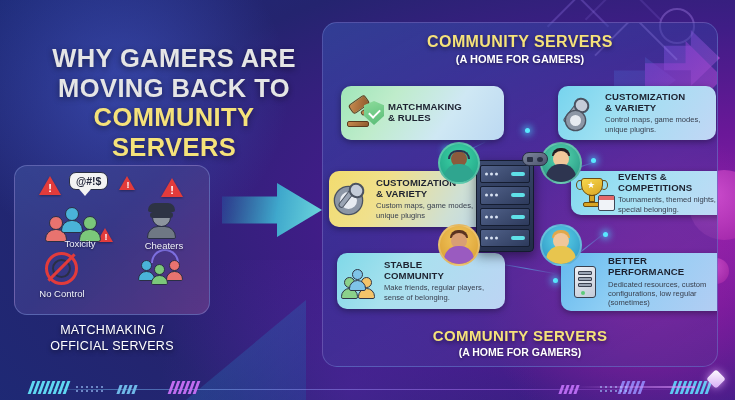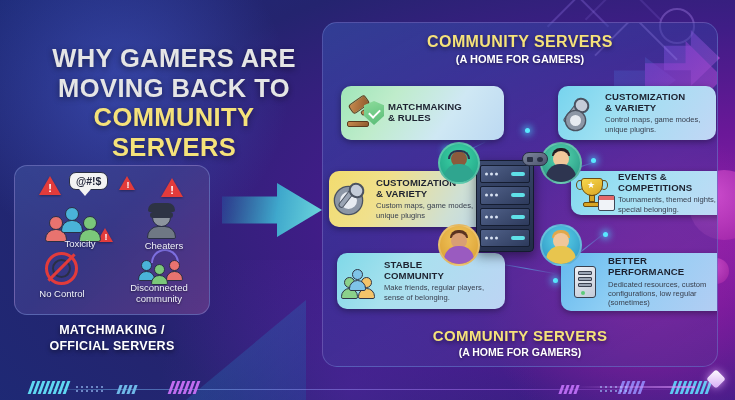--- a/index.html
+++ b/index.html
@@ -154,21 +154,21 @@
     position:absolute; color:#f0f2fb; font-size:9.5px; font-weight:500;
     text-align:center; text-shadow:0 1px 2px rgba(0,0,0,.5);
   }
   .lbl-tox{ left:24px; top:72px; width:82px; }
   .lbl-cheat{ left:116px; top:74px; width:66px; }
   .lbl-noctrl{ left:8px; top:122px; width:78px; }
   .lbl-disc{ left:100px; top:116px; width:88px; line-height:1.2; }
 
   .left-caption{
     position:absolute; left:14px; top:322px; width:196px; text-align:center;
-    color:#ffffff; font-size:12.5px; font-weight:bold; line-height:1.28;
+    color:#ffffff; font-size:12.5px; font-weight:normal; line-height:1.28;
     letter-spacing:.3px; text-shadow:0 2px 4px rgba(0,0,0,.5); z-index:6;
   }
 
   
   .big-arrow{
     position:absolute; left:222px; top:182px; width:100px; height:56px; z-index:6;
     background:linear-gradient(100deg, rgba(40,90,185,.35) 0%, #3fa8cc 55%, #6fd8de 100%);
     clip-path:polygon(0 26%, 55% 26%, 55% 2%, 100% 50%, 55% 98%, 55% 74%, 0 74%);
     filter:drop-shadow(0 2px 5px rgba(0,0,0,.35));
   }
@@ -438,21 +438,20 @@
           </div>
         <div class="dc-p d-pink" style="left:28px;top:6px;">
             <div class="dc-head"></div>
             <div class="dc-body"></div>
           </div>
       </div>
 
       <div class="lp-label lbl-tox">Toxicity</div>
       <div class="lp-label lbl-cheat">Cheaters</div>
       <div class="lp-label lbl-noctrl">No Control</div>
-      <div class="lp-label lbl-disc">Disconnected community</div>
     </div>
   </div>
 
   <div class="left-caption">
     <span>MATCHMAKING /</span><br>
     <span>OFFICIAL SERVERS</span>
   </div>
 
   <div class="big-arrow"></div>
 

